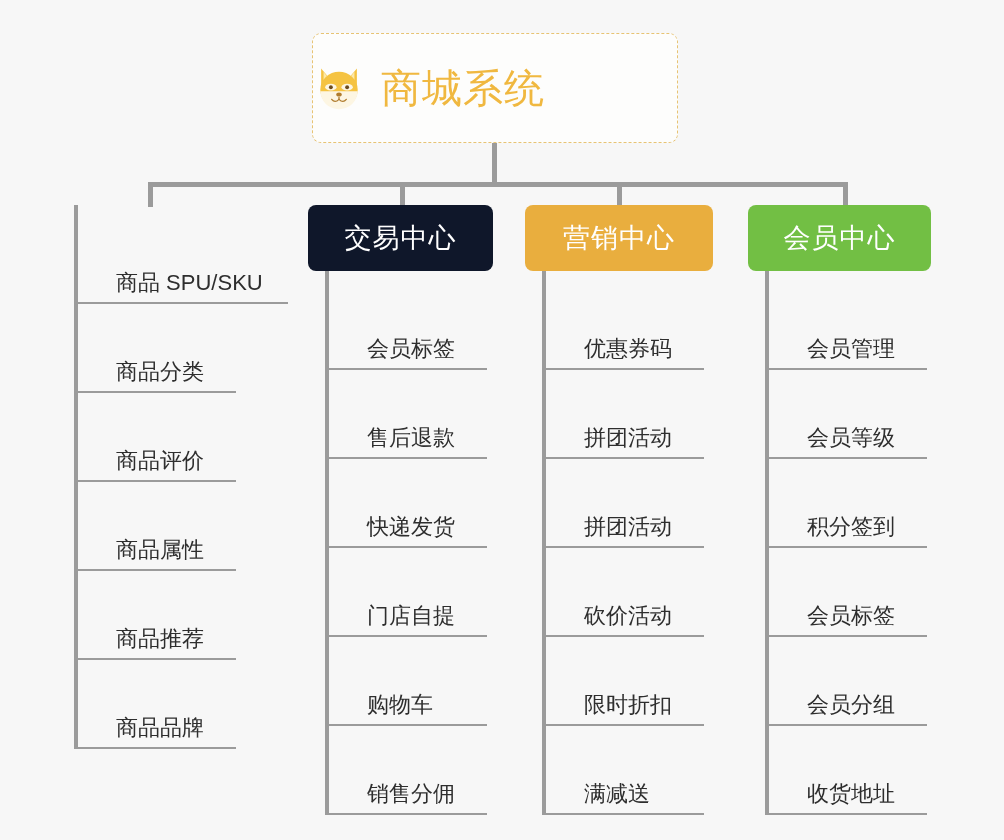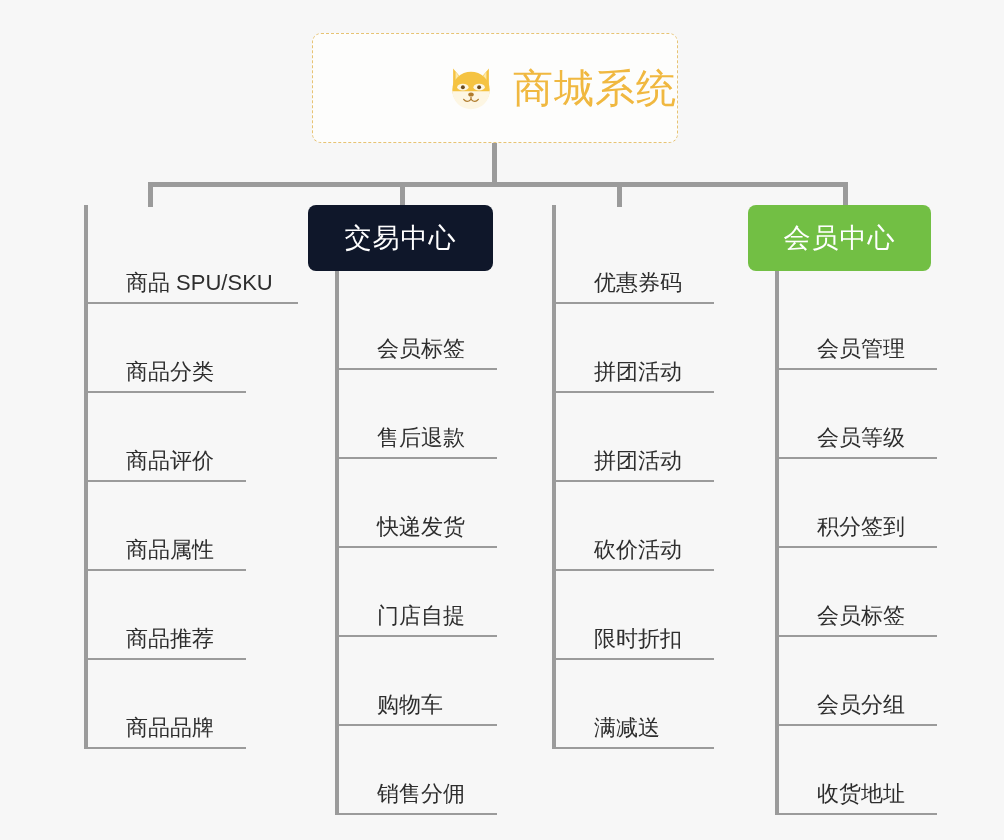--- a/index.html
+++ b/index.html
@@ -24,21 +24,21 @@
     position: absolute;
     left: 312px;
     top: 33px;
     width: 366px;
     height: 110px;
     background: #fdfdfc;
     border: 1px dashed #e7c373;
     border-radius: 9px;
     display: flex;
     align-items: center;
-    justify-content: flex-end;
+    justify-content: flex-start;
     gap: 16px;
   }
 
   .root-icon {
     width: 52px;
     height: 52px;
     position: relative;
     flex: 0 0 auto;
   }
   .root-icon svg { display: block; width: 52px; height: 52px; }
@@ -84,21 +84,21 @@
     letter-spacing: 1px;
     white-space: nowrap;
   }
 
   
   .leaves {
     position: relative;
     margin-top: 0;
     padding-top: 10px;
     border-left: 4px solid #3b82f6;
-    margin-left: 27px;
+    margin-left: 17px;
   }
 
   .leaf {
     position: relative;
     height: 89px;
     display: flex;
     align-items: flex-end;
     padding-left: 38px;
   }
 
@@ -211,20 +211,21 @@
           <span class="leaf-rule rule-w-2" style="background-color: rgb(155, 155, 155);"></span>
         </div>
       <div class="leaf">
           <span class="leaf-label">销售分佣</span>
           <span class="leaf-rule rule-w-1" style="background-color: rgb(155, 155, 155);"></span>
         </div>
     </div>
   </div>
 
   <div class="column col-2">
+    <div class="col-header" style="background-color: rgb(233, 174, 62);">营销中心</div>
     <div class="leaves" style="border-left-color: rgb(155, 155, 155);">
       <div class="leaf">
           <span class="leaf-label">优惠券码</span>
           <span class="leaf-rule rule-w-1" style="background-color: rgb(155, 155, 155);"></span>
         </div>
       <div class="leaf">
           <span class="leaf-label">拼团活动</span>
           <span class="leaf-rule rule-w-1" style="background-color: rgb(155, 155, 155);"></span>
         </div>
       <div class="leaf">

